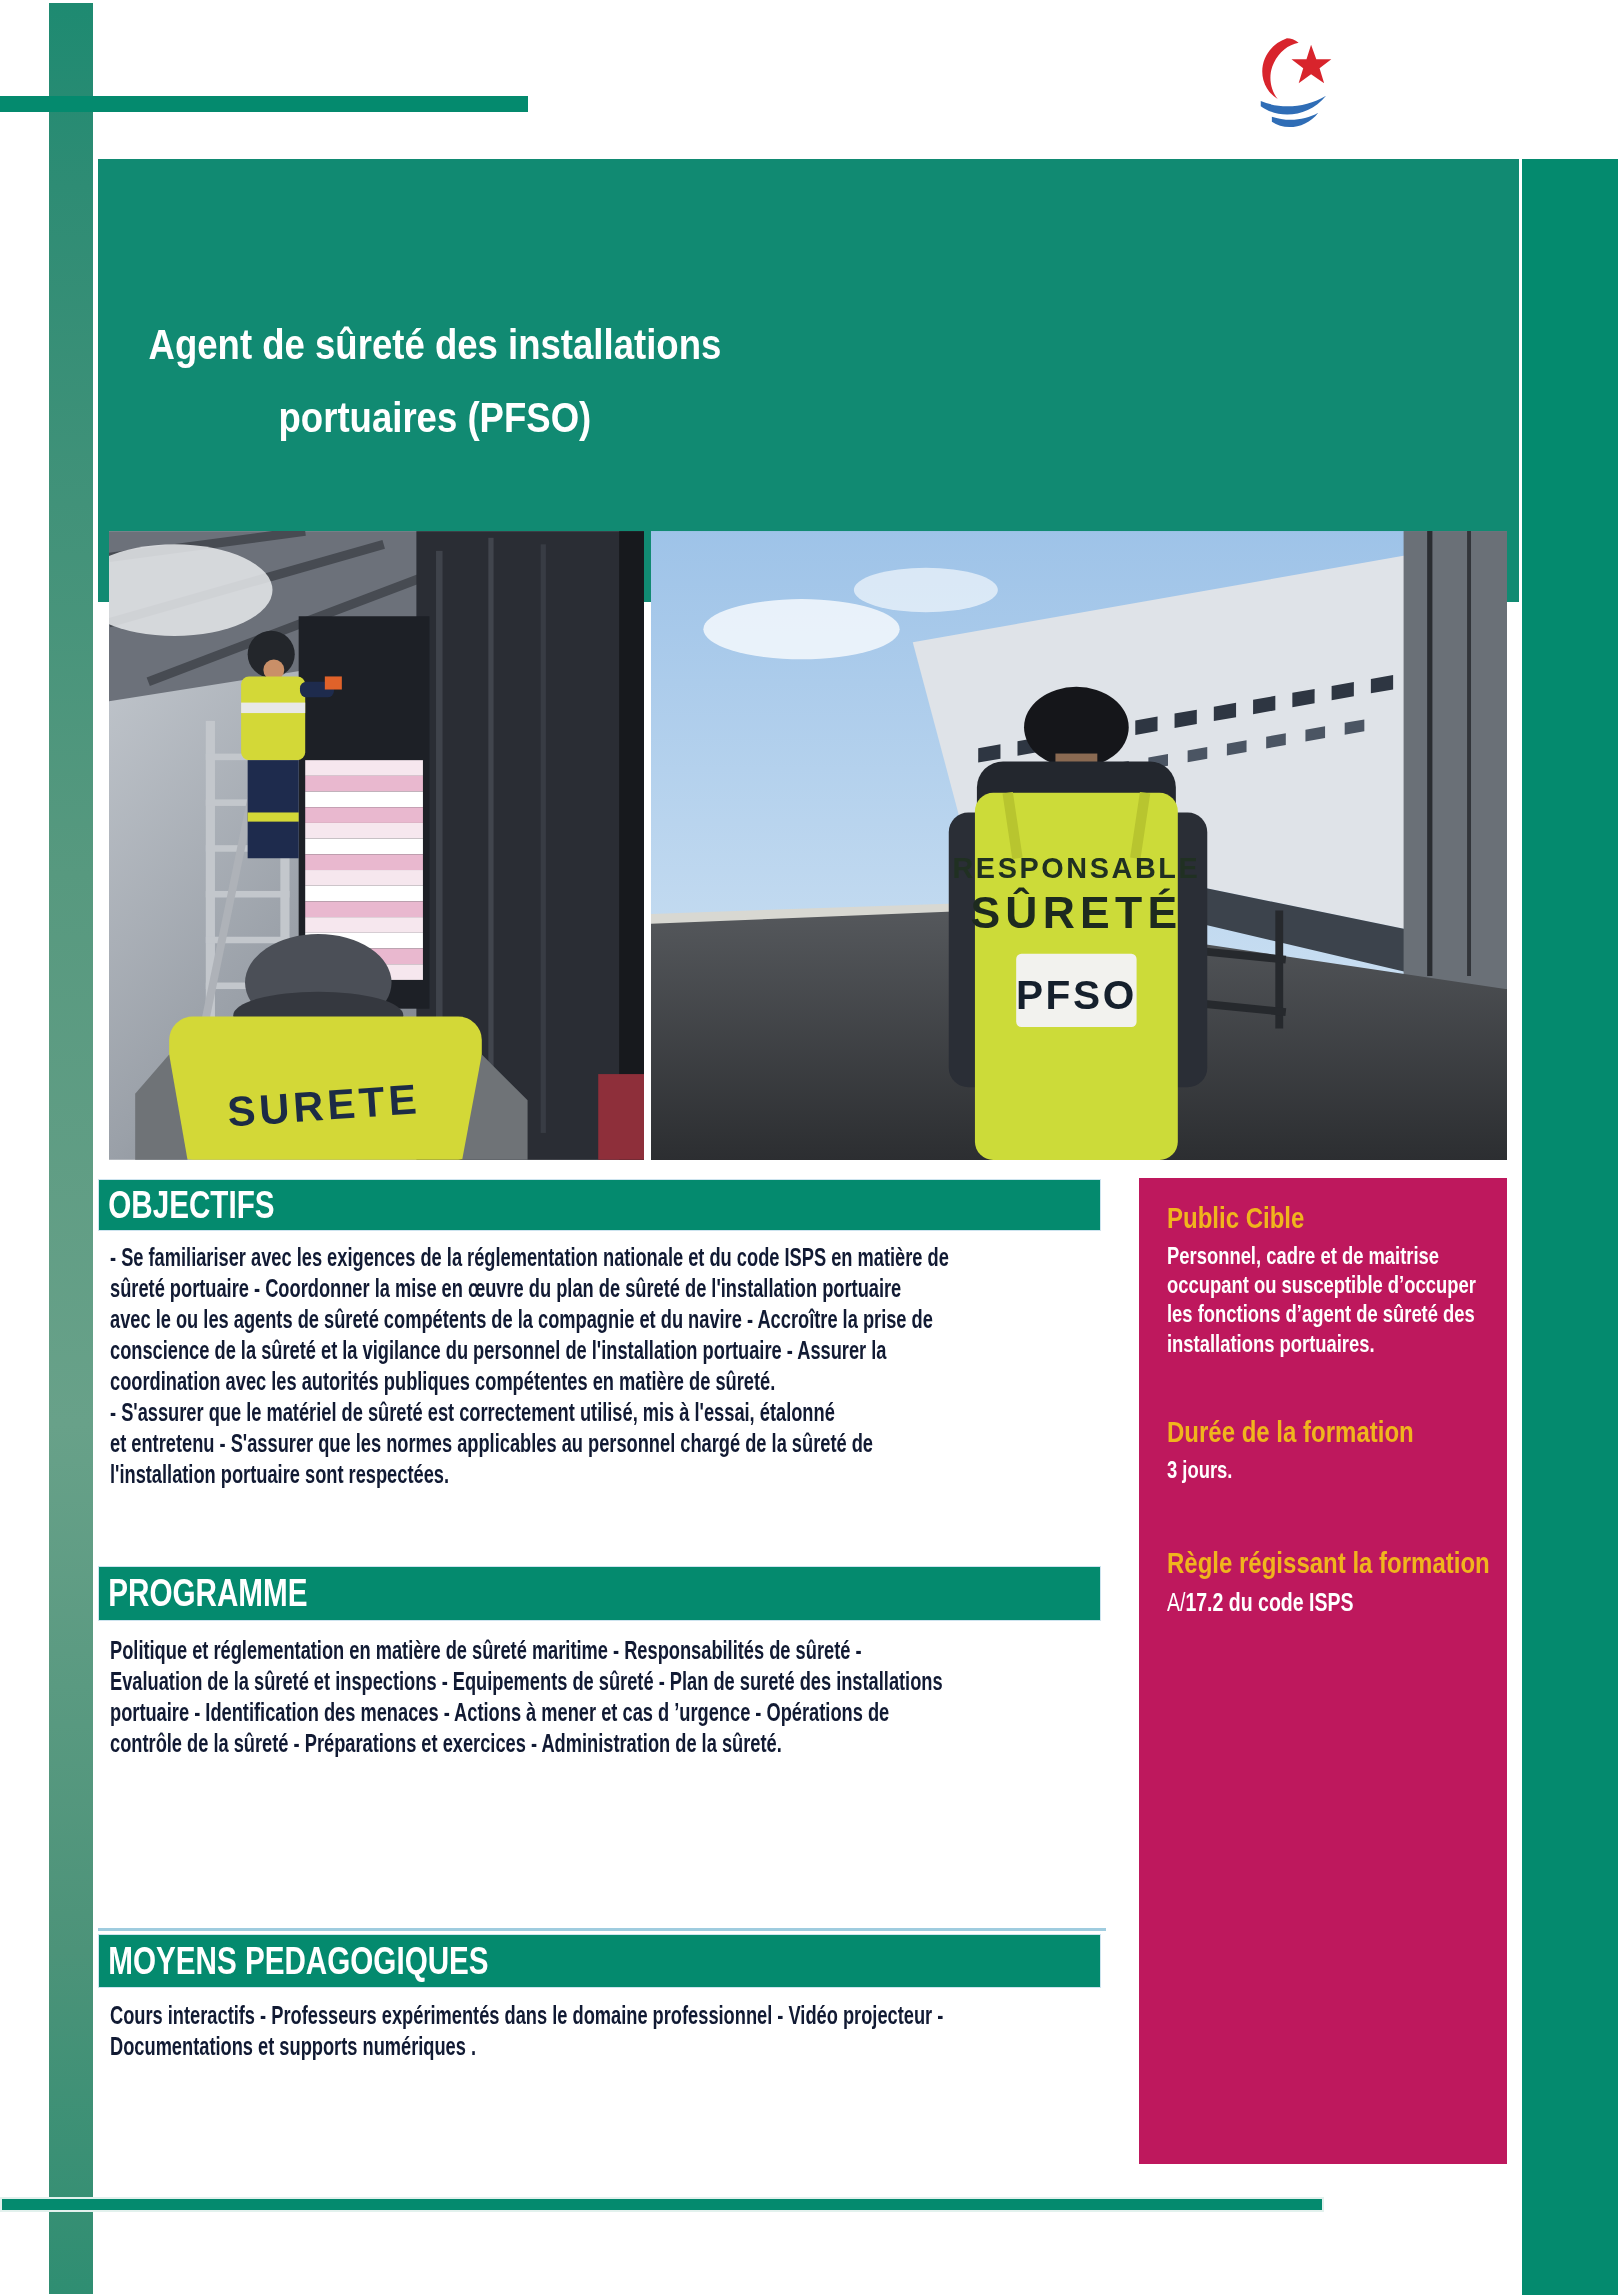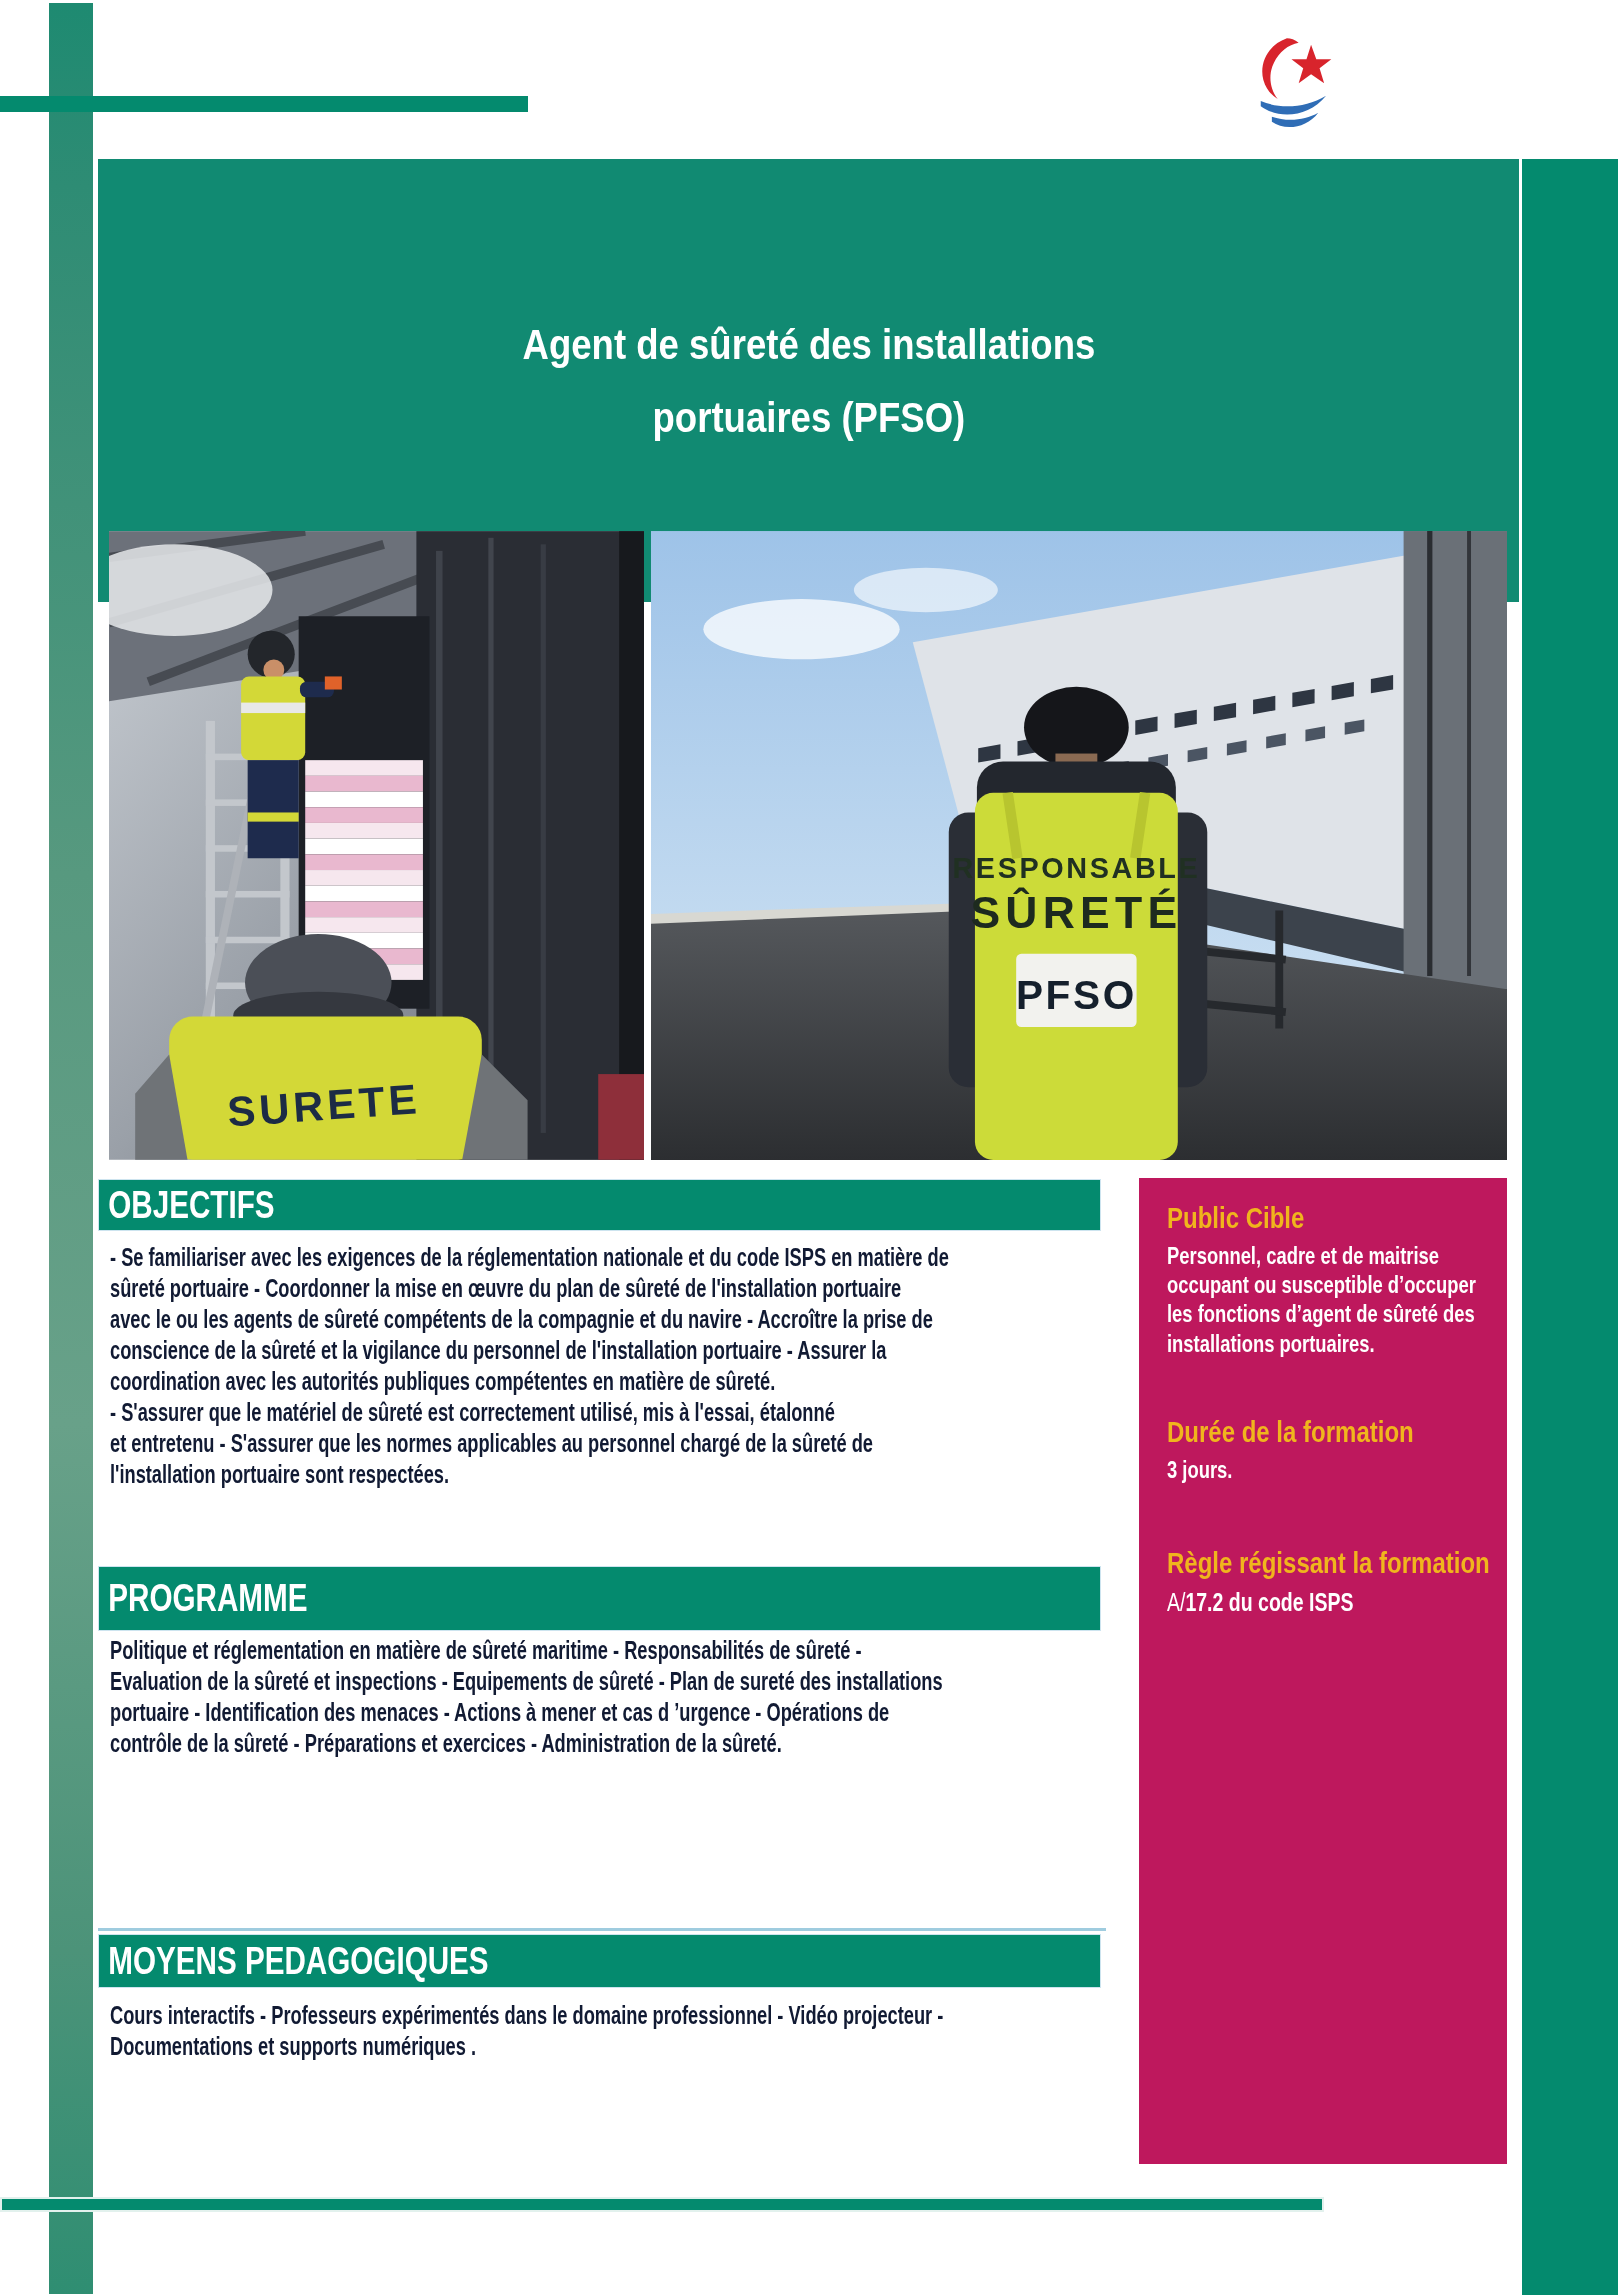--- a/index.html
+++ b/index.html
@@ -12,36 +12,36 @@
     background:linear-gradient(180deg,#1e8a71 0%,#2e8c74 8%,#57997f 38%,#68a189 62%,#4c9379 85%,#2f8e72 100%);}
 
   
   .top-bar{left:0;top:96px;width:528px;height:16.4px;background:#048a6e;z-index:3;}
 
   
   .right-column{left:1522px;top:159px;width:96px;height:2136px;background:#048a6e;}
 
   
   .banner{left:98px;top:159px;width:1421px;height:443px;background:#118a72;
-    display:flex;align-items:center;justify-content:center;}
+    display:flex;align-items:center;justify-content:flex-start;}
   .banner-title{color:#ffffff;font-weight:700;font-size:43px;line-height:73px;
     text-align:center;white-space:pre-line;transform:scaleX(0.85);}
 
   
   .photo{overflow:hidden;}
   .photo-left{left:109px;top:531px;width:535px;height:629px;}
   .photo-right{left:651px;top:531px;width:856px;height:629px;}
   .photo svg{display:block;}
   .vest-text{font-family:"Liberation Sans",sans-serif;font-weight:700;}
 
   
   .section-bar{background:#048a6e;border:1.3px solid #cde4ef;box-sizing:border-box;
     display:flex;align-items:center;}
   .bar-objectifs{left:98px;top:1179px;width:1003px;height:52px;}
-  .bar-programme{left:98px;top:1566px;width:1003px;height:65px;}
+  .bar-programme{left:98px;top:1566px;width:1003px;height:55px;}
   .bar-moyens{left:98px;top:1934px;width:1003px;height:54px;}
   .section-heading{color:#ffffff;font-weight:700;font-size:38px;letter-spacing:0;
     padding-left:11.8px;transform:scaleX(0.78);transform-origin:0 50%;white-space:nowrap;}
 
   .divider-blue{left:98px;top:1928px;width:1008px;height:2.6px;background:#9fccdf;}
 
   
   .body-text{color:#111a33;font-weight:700;font-size:25px;line-height:31px;
     white-space:pre-line;width:1361px;transform:scaleX(0.73);transform-origin:0 0;}
   .text-objectifs{left:110px;top:1242px;}

